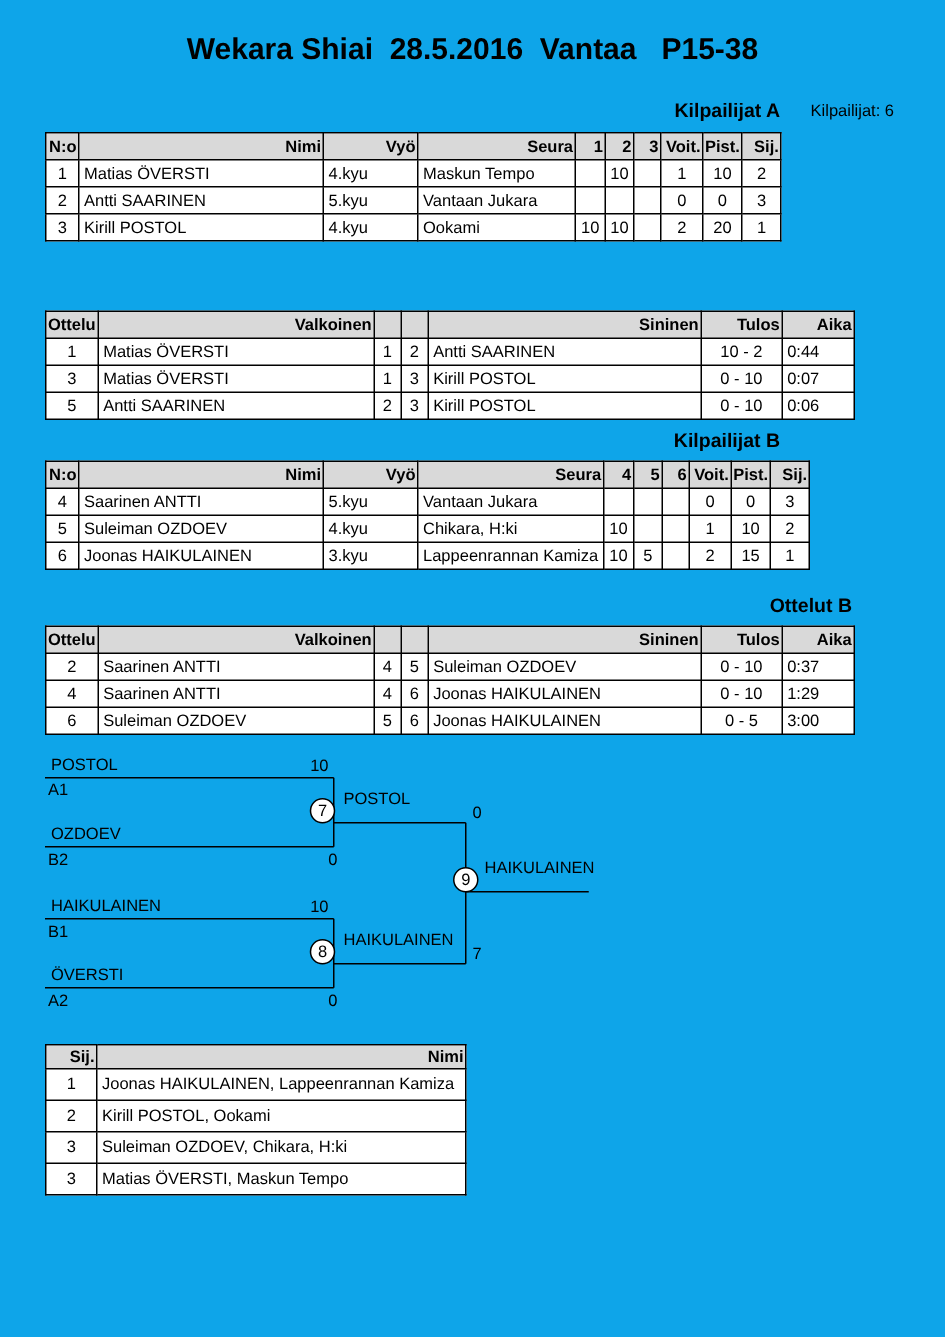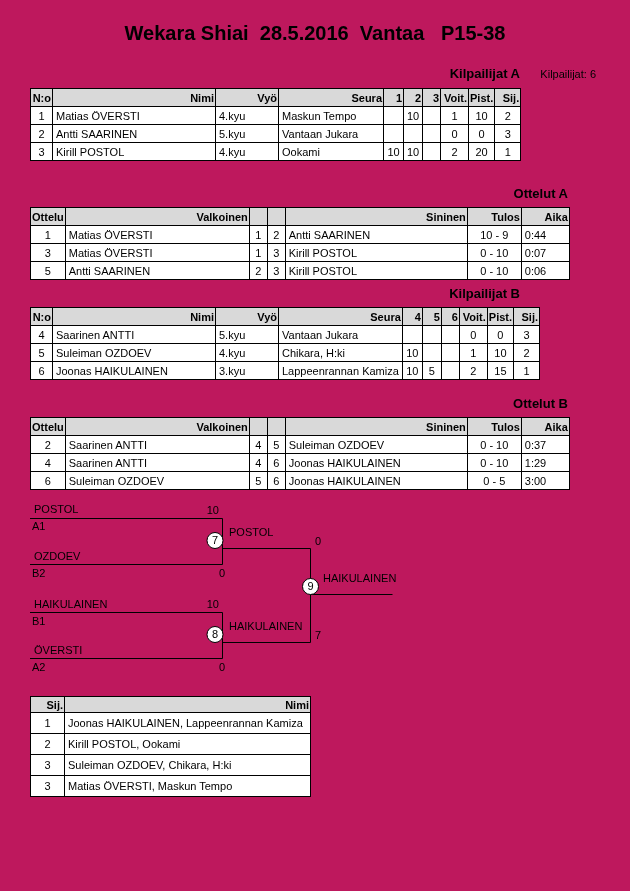--- a/index.html
+++ b/index.html
@@ -1,17 +1,17 @@
 <!DOCTYPE html>
 <html><head>
 <meta charset="utf-8">
 <style>
   html,body{margin:0;padding:0;}
   body{width:630px;height:891px;background:#ffffff;font-family:"Liberation Sans",sans-serif;color:#000;}
-  .page{position:relative;width:630px;height:891px;overflow:hidden;background:#be185d;}
+  .page{position:relative;width:630px;height:891px;overflow:hidden;background:#0ea5e9;}
   .title{position:absolute;top:22px;left:0;width:630px;text-align:center;font-size:20px;font-weight:bold;white-space:pre;}
   .competitors{position:absolute;top:68px;right:34px;font-size:11px;font-weight:normal;}
   .section-h{position:absolute;font-weight:bold;font-size:13px;text-align:right;}
   #h-kilp-a{top:66px;left:30px;width:490px;}
   #h-ott-a{top:186px;left:30px;width:538px;}
   #h-kilp-b{top:286px;left:30px;width:490px;}
   #h-ott-b{top:396px;left:30px;width:538px;}
   #h-tulokset{top:674px;left:30px;width:280px;font-size:14px;}
   table.tbl{position:absolute;border-collapse:collapse;table-layout:fixed;font-size:11px;background:#fff;}
   .tbl th,.tbl td{border:1px solid #000;padding:0 3px;height:17px;overflow:hidden;white-space:nowrap;vertical-align:middle;text-align:left;}
@@ -98,21 +98,20 @@
         <td class="c">10</td>
         <td class="c">10</td>
         <td class="c"></td>
         <td class="c">2</td>
         <td class="c">20</td>
         <td class="c">1</td>
       </tr>
     </tbody>
   </table>
 
-  <div class="section-h" id="h-ott-a">Ottelut A</div>
 
   <table class="tbl" id="tbl-ott-a">
     <colgroup>
         <col style="width:34px">
         <col style="width:184px">
         <col style="width:18px">
         <col style="width:18px">
         <col style="width:182px">
         <col style="width:54px">
         <col style="width:48px">
@@ -128,21 +127,21 @@
         <th>Aika</th>
       </tr>
     </thead>
     <tbody>
       <tr>
         <td class="c">1</td>
         <td>Matias ÖVERSTI</td>
         <td class="c">1</td>
         <td class="c">2</td>
         <td>Antti SAARINEN</td>
-        <td class="c">10 - 9</td>
+        <td class="c">10 - 2</td>
         <td>0:44</td>
       </tr>
       <tr>
         <td class="c">3</td>
         <td>Matias ÖVERSTI</td>
         <td class="c">1</td>
         <td class="c">3</td>
         <td>Kirill POSTOL</td>
         <td class="c">0 - 10</td>
         <td>0:07</td>

